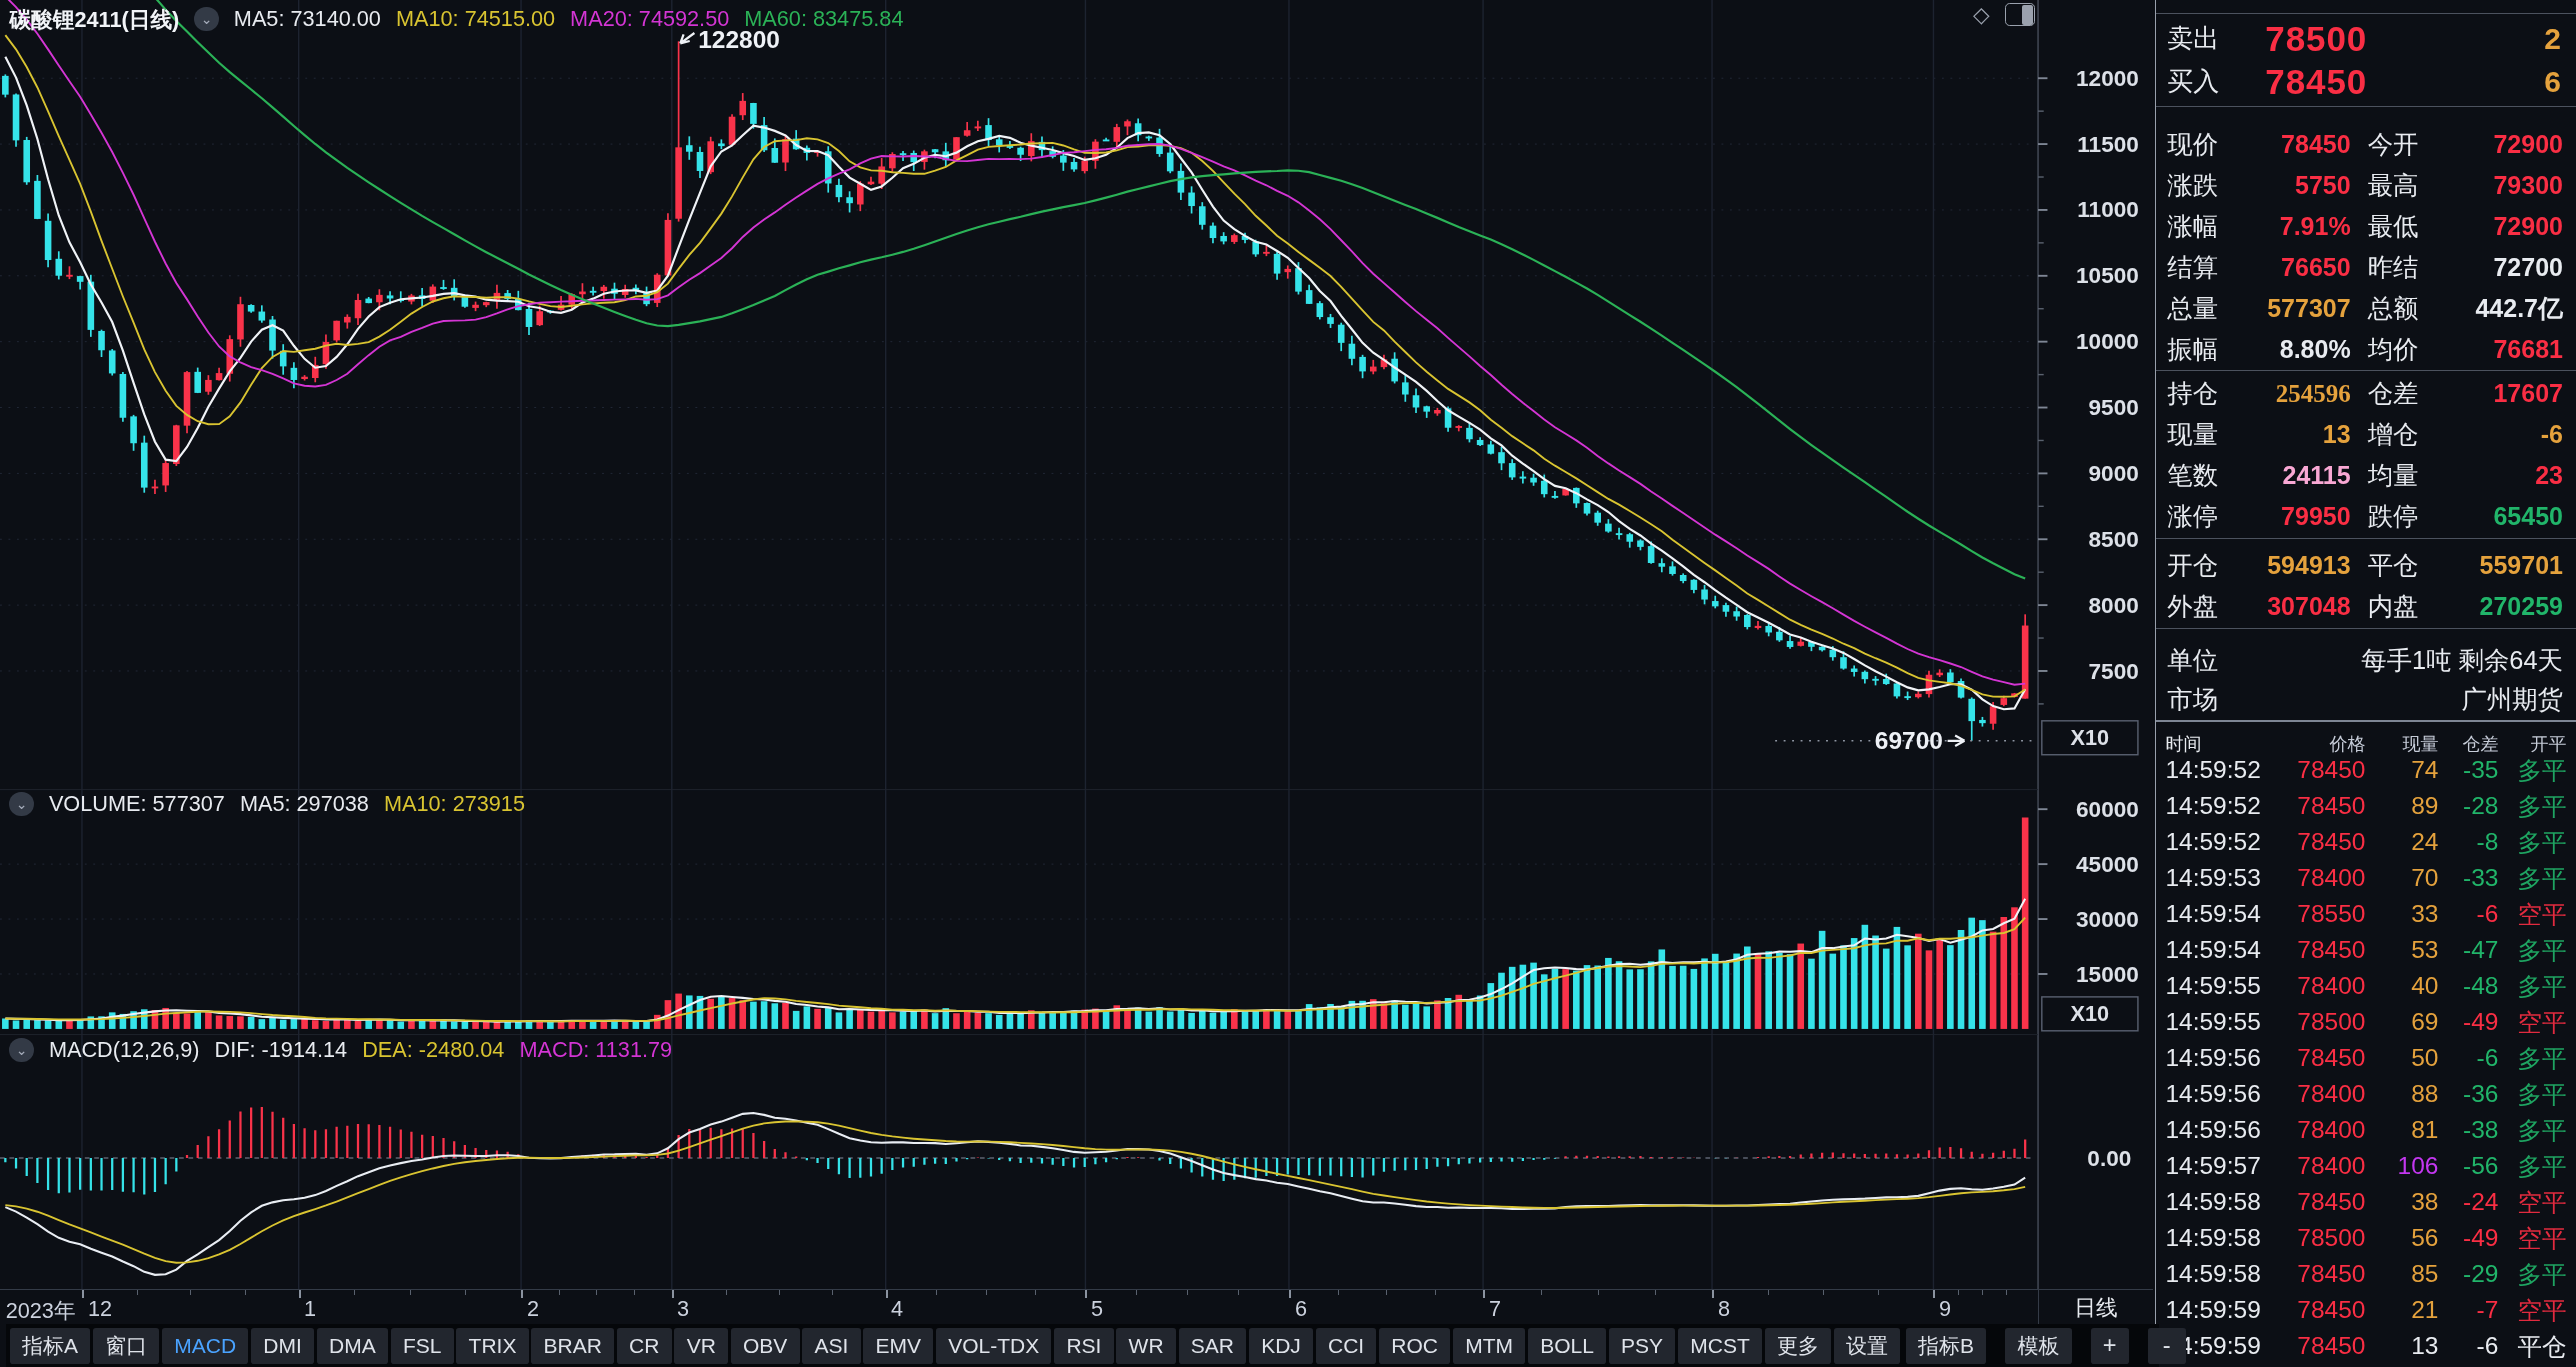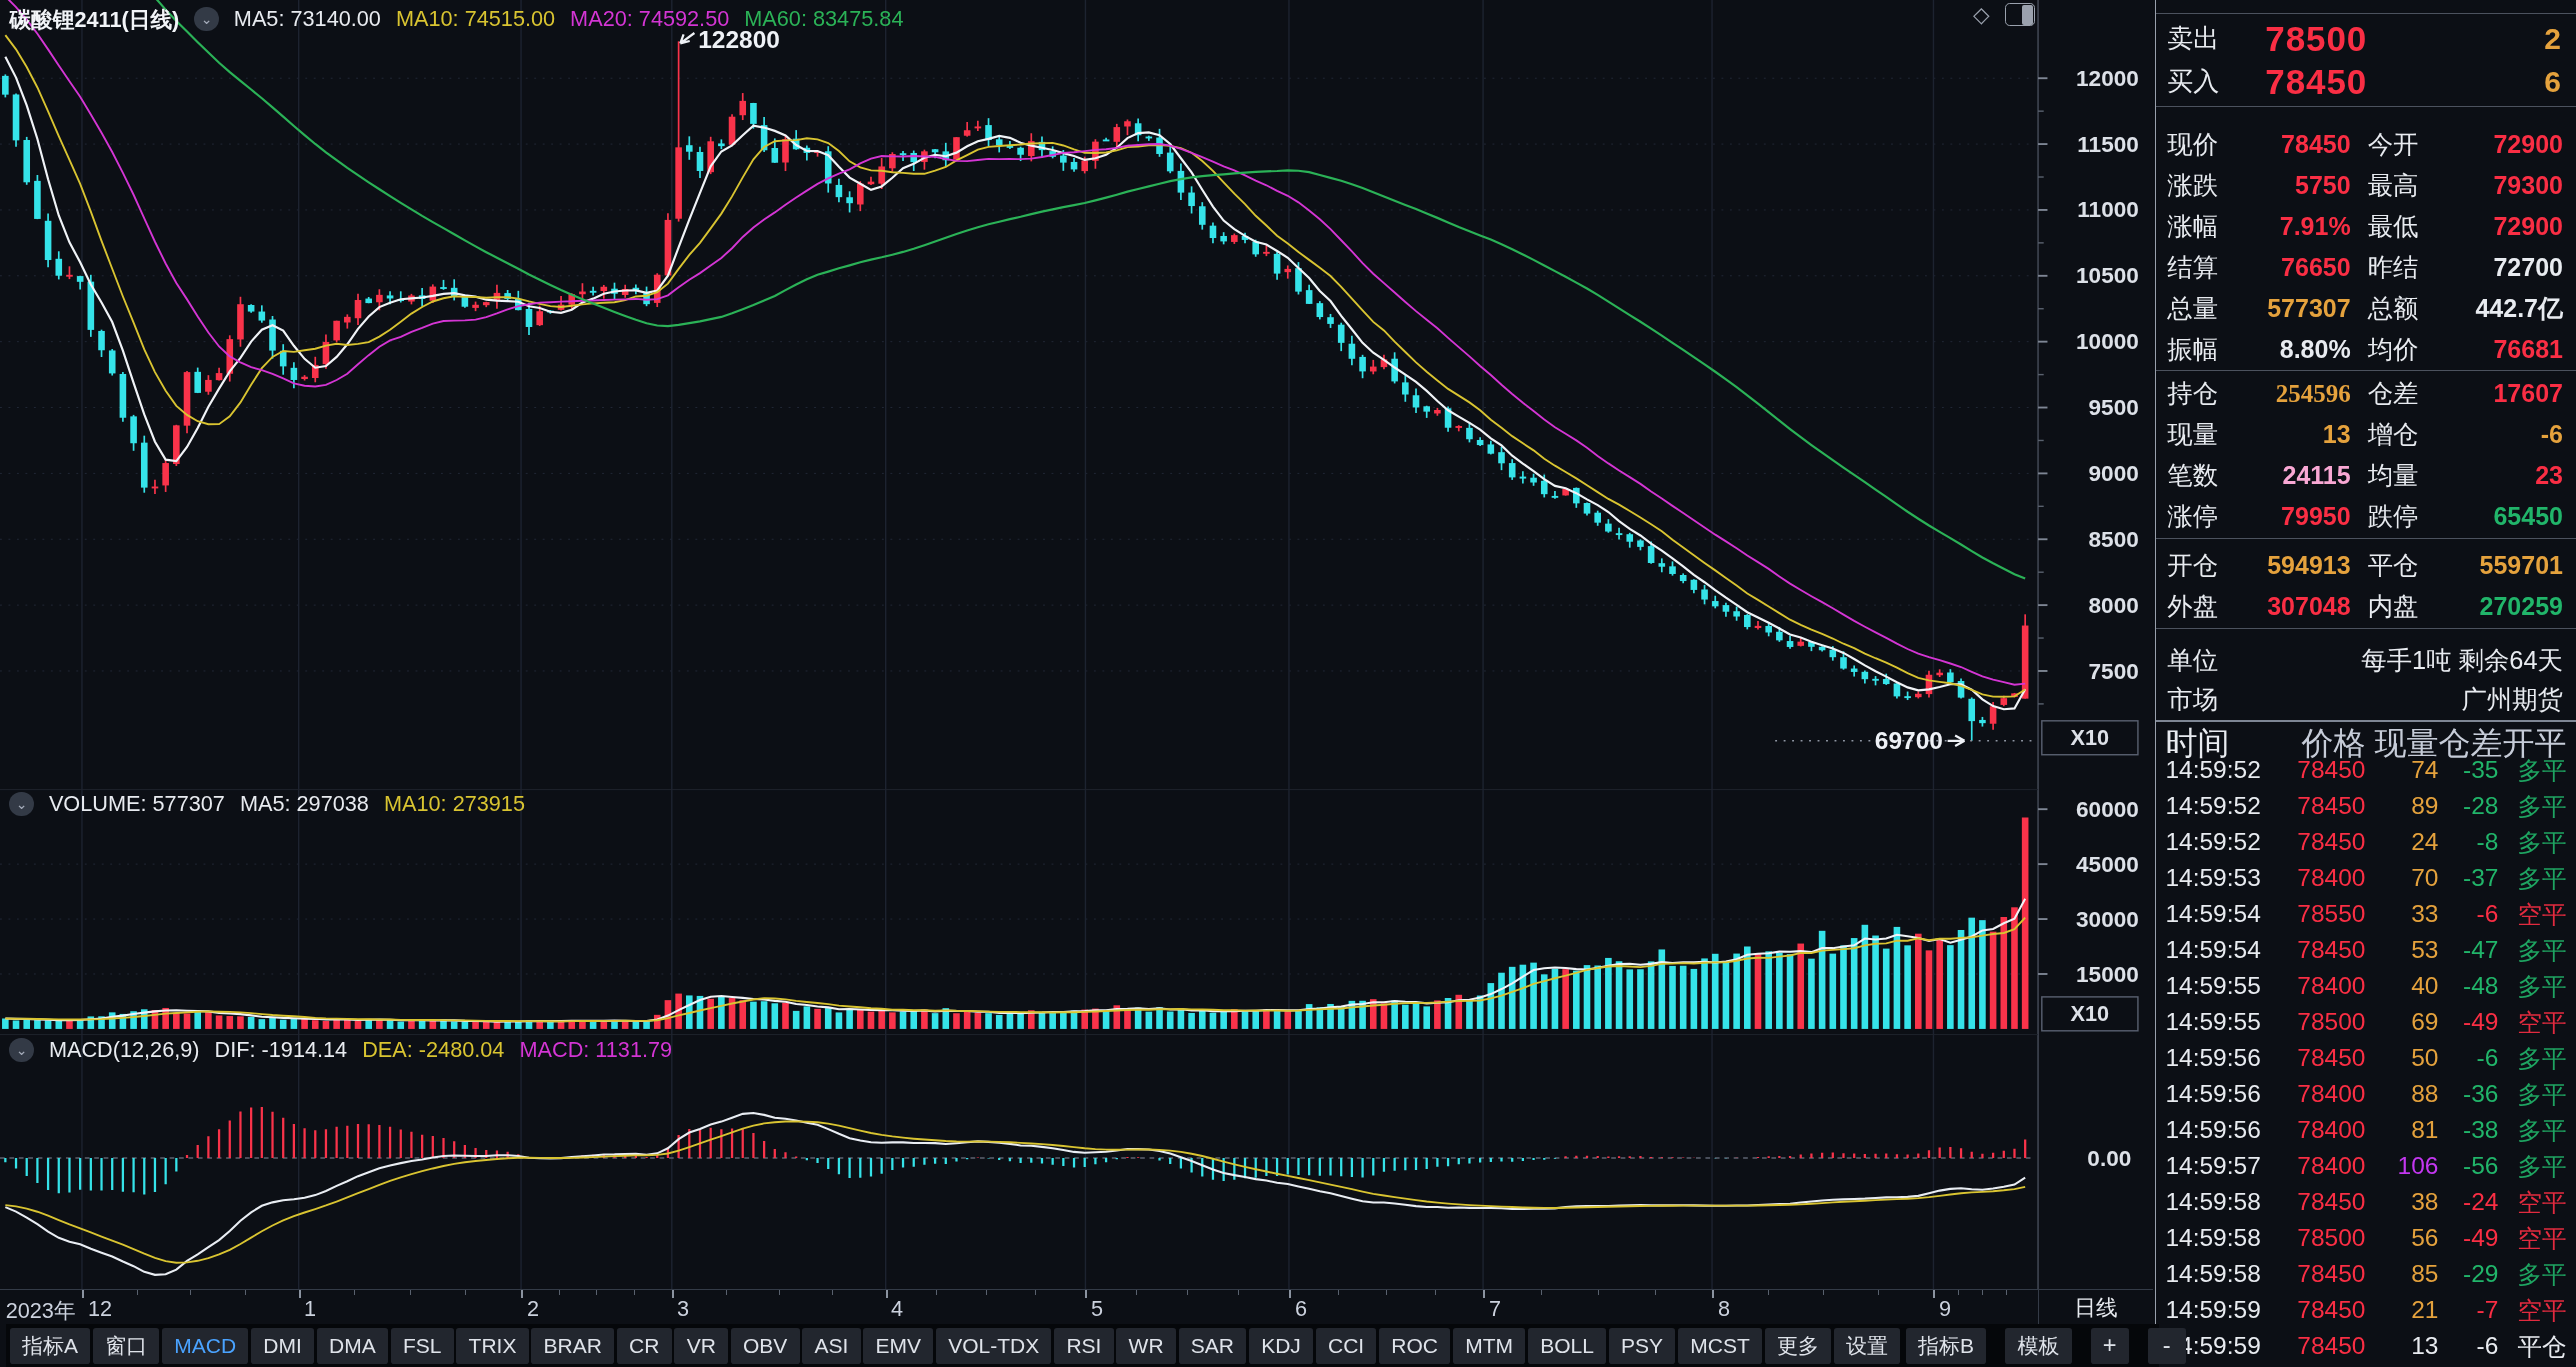--- a/index.html
+++ b/index.html
@@ -49,21 +49,21 @@
   .ql{width:102px;color:#e8ebf0;}
   .qv{text-align:right;font-weight:600;white-space:nowrap;font-size:25px;}
   .qv1{width:96px;}
   .qsp{flex:1;}
   .ql2{width:102px;margin-left:17px;}
   .qv2{width:109px;}
   .irow{height:39px;display:flex;align-items:center;padding:0 13px 0 11.3px;box-sizing:border-box;font-size:25.4px;}
   .il{width:102px;color:#e8ebf0;}
   .iv{flex:1;text-align:right;color:#e8ebf0;white-space:nowrap;}
   .trow{height:36px;display:flex;align-items:center;padding:0 9.4px;box-sizing:border-box;font-size:24.5px;white-space:nowrap;}
-  .trow.th{position:absolute;width:100%;color:#c6ccd8;font-size:32px;}
+  .trow.th{position:absolute;width:100%;color:#c6ccd8;font-size:18px;}
   .tt{width:106px;color:#e8ebf0;}
   .tp{width:94px;text-align:right;color:#fa2e44;}
   .tv{width:73px;text-align:right;}
   .tc{width:60px;text-align:right;}
   .ty{flex:1;text-align:right;}
   #tape{position:absolute;left:0;width:100%;bottom:0;top:752px;overflow:hidden;}
 </style>
 </head>
 <body>
 
@@ -1200,21 +1200,21 @@
           <span class="tt">14:59:52</span>
           <span class="tp">78450</span>
           <span class="tv" style="color: rgb(229, 162, 61);">24</span>
           <span class="tc" style="color: rgb(33, 181, 106);">-8</span>
           <span class="ty" style="color: rgb(33, 181, 106); opacity: 0.9;">多平</span>
         </div>
         <div class="trow">
           <span class="tt">14:59:53</span>
           <span class="tp">78400</span>
           <span class="tv" style="color: rgb(229, 162, 61);">70</span>
-          <span class="tc" style="color: rgb(33, 181, 106);">-37</span>
+          <span class="tc" style="color: rgb(33, 181, 106);">-33</span>
           <span class="ty" style="color: rgb(33, 181, 106); opacity: 0.9;">多平</span>
         </div>
         <div class="trow">
           <span class="tt">14:59:54</span>
           <span class="tp">78550</span>
           <span class="tv" style="color: rgb(229, 162, 61);">33</span>
           <span class="tc" style="color: rgb(250, 46, 68);">-6</span>
           <span class="ty" style="color: rgb(250, 46, 68); opacity: 0.9;">空平</span>
         </div>
         <div class="trow">

